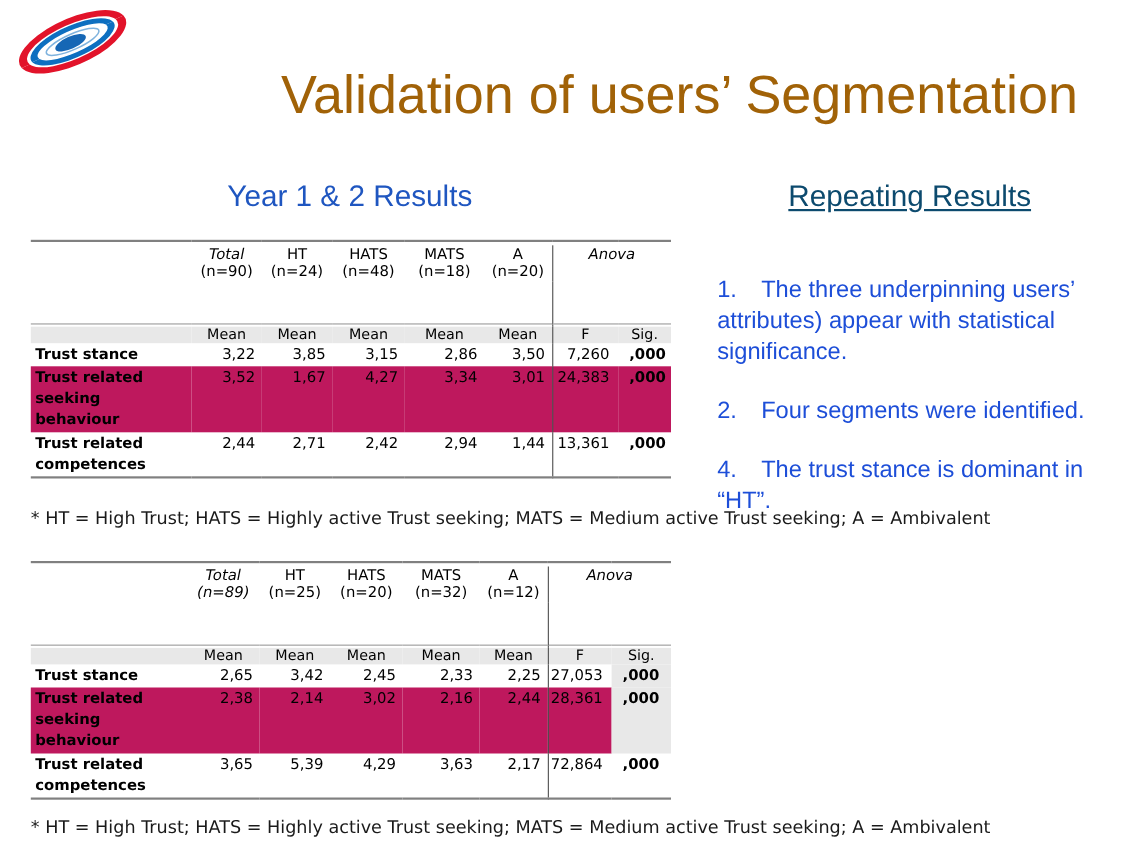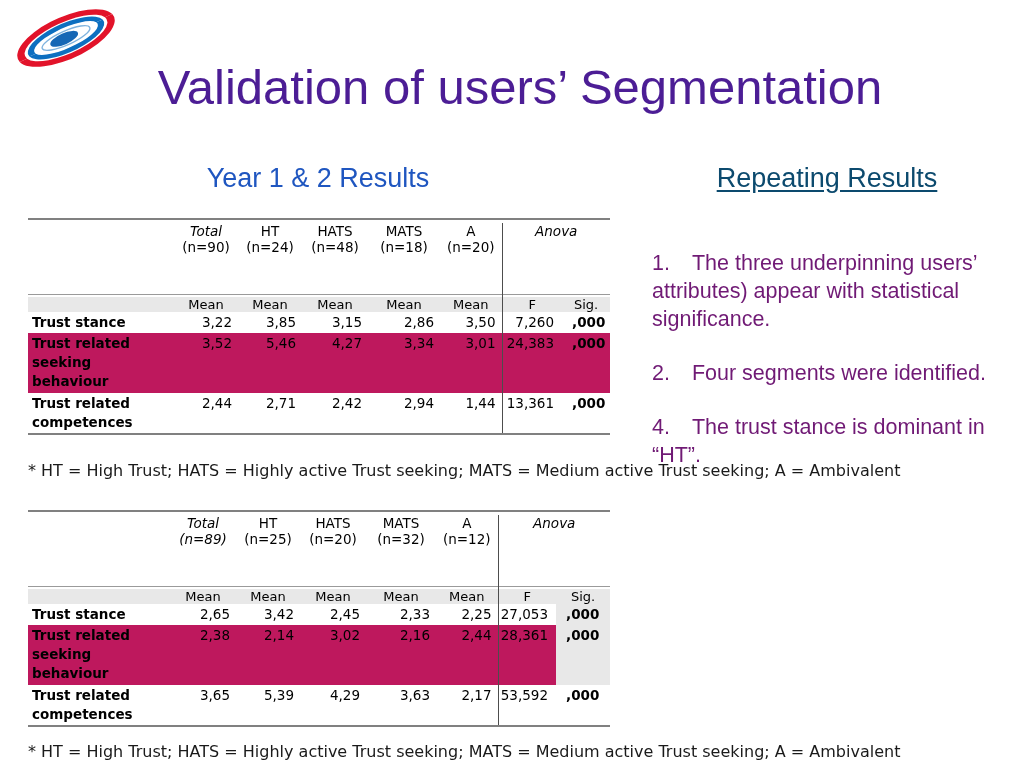--- a/index.html
+++ b/index.html
@@ -25,24 +25,24 @@
     width: 116px;
     height: 76px;
   }
 
   
   .slide-title {
     position: absolute;
     left: 60px;
     top: 62px;
     width: 920px;
-    text-align: center;
+    text-align: right;
     font-size: 49px;
     line-height: 1.04;
-    color: #4c1d95;
+    color: #a16207;
     font-weight: 400;
     white-space: nowrap;
   }
   .subtitle-left {
     position: absolute;
     left: 28px;
     top: 163px;
     width: 580px;
     text-align: center;
     font-size: 27px;
@@ -63,21 +63,21 @@
   }
 
   
   .bullets {
     position: absolute;
     left: 652px;
     top: 250px;
     width: 352px;
     font-size: 21.5px;
     line-height: 1.30;
-    color: #701a75;
+    color: #1d4ed8;
   }
   .bullet {
     margin-bottom: 26px;
   }
   .bullet .num {
     display: inline;
   }
   .bullet .gap {
     display: inline-block;
     width: 22px;
@@ -272,21 +272,21 @@
         <td>3,85</td>
         <td>3,15</td>
         <td>2,86</td>
         <td>3,50</td>
         <td class="f vsep">7,260</td>
         <td class="sig">,000</td>
       </tr>
       <tr class="data shade">
         <td class="lbl">Trust related seeking behaviour</td>
         <td>3,52</td>
-        <td>5,46</td>
+        <td>1,67</td>
         <td>4,27</td>
         <td>3,34</td>
         <td>3,01</td>
         <td class="f vsep">24,383</td>
         <td class="sig">,000</td>
       </tr>
       <tr class="data">
         <td class="lbl">Trust related competences</td>
         <td>2,44</td>
         <td>2,71</td>
@@ -390,21 +390,21 @@
         <td class="f vsep">28,361</td>
         <td class="sig sigcol-shaded">,000</td>
       </tr>
       <tr class="data">
         <td class="lbl">Trust related competences</td>
         <td>3,65</td>
         <td>5,39</td>
         <td>4,29</td>
         <td>3,63</td>
         <td>2,17</td>
-        <td class="f vsep">53,592</td>
+        <td class="f vsep">72,864</td>
         <td class="sig">,000</td>
       </tr>
       <tr class="rule-bot">
         <td colspan="8"></td>
       </tr>
     </tbody>
   </table>
 </div>
 <div class="footnote" id="foot2">* HT = High Trust; HATS = Highly active Trust seeking; MATS = Medium active Trust seeking; A = Ambivalent</div>
 

